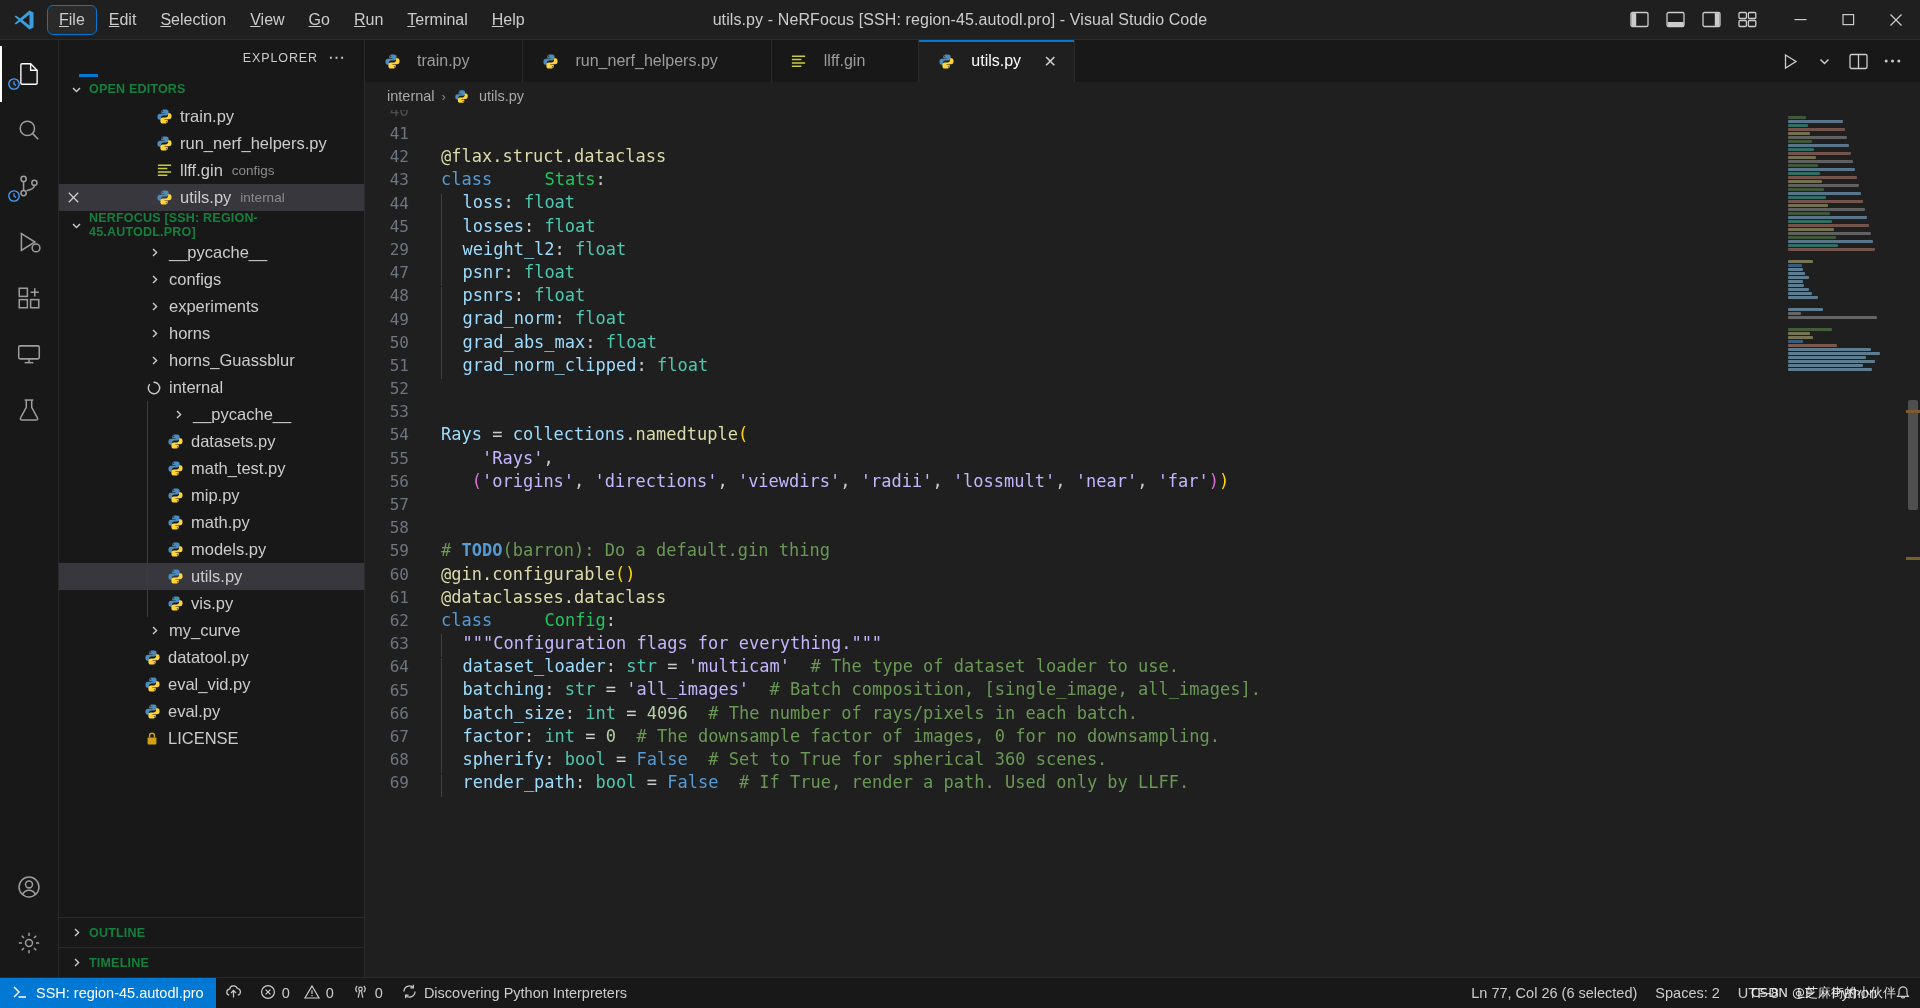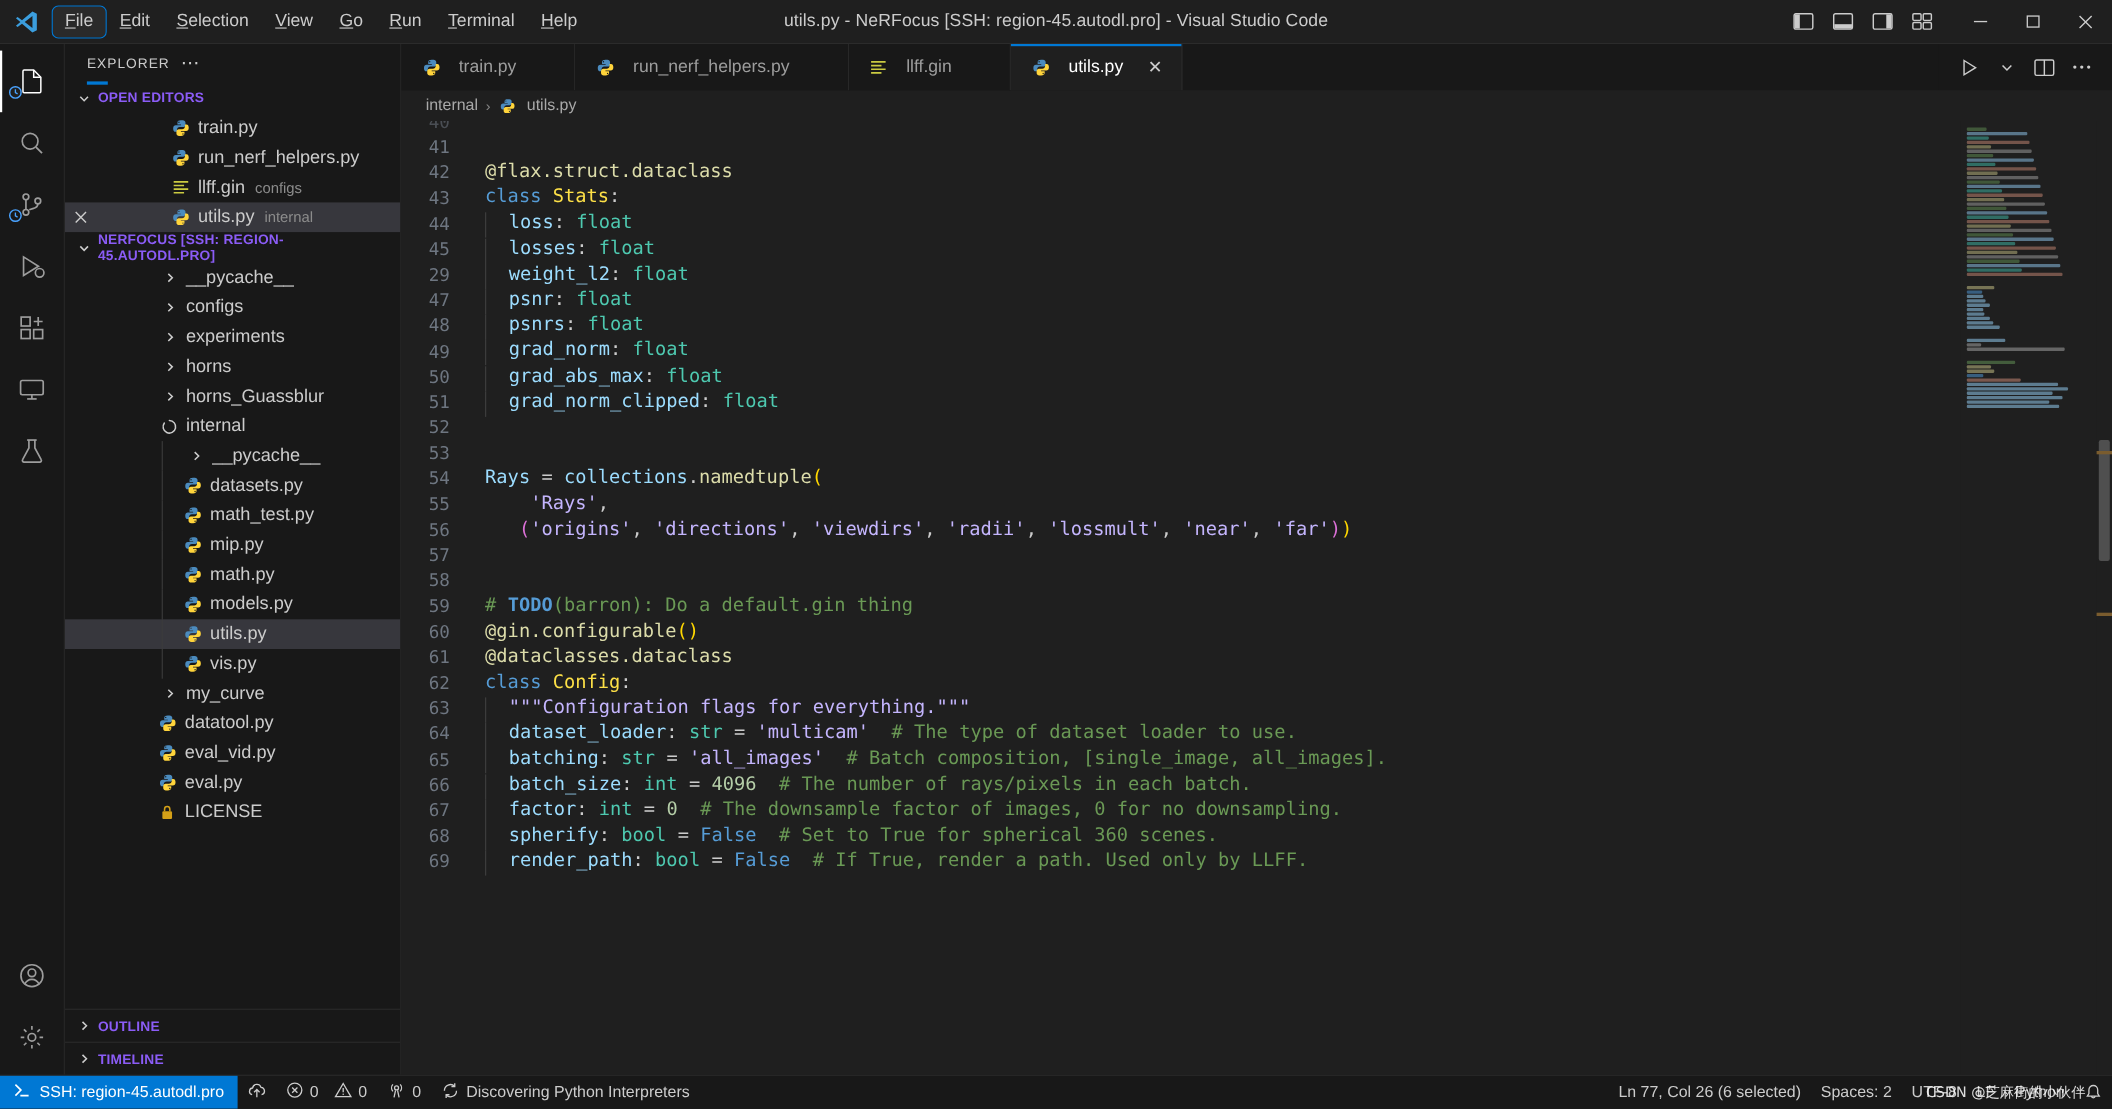--- a/index.html
+++ b/index.html
@@ -49,31 +49,31 @@
   }
   .act svg{ display:block; }
   .act-spacer{ flex:1 1 auto; }
 
   
   .sidebar{
     width:306px; flex:0 0 306px; background:#181818; border-right:1px solid #2b2b2b;
     display:flex; flex-direction:column; overflow:hidden;
   }
   .side-head{
-    height:35px; display:flex; align-items:center; justify-content:flex-start;
+    height:35px; display:flex; align-items:center; justify-content:flex-end;
     padding:0 8px 0 20px; flex:0 0 35px; position:relative;
   }
   .side-title{ font-size:12.5px; color:#cccccc; letter-spacing:.9px; }
   .side-dots{ color:#cccccc; font-size:17px; letter-spacing:1px; cursor:pointer; padding:0 10px; line-height:10px;}
   .explorer-underline{
     position:absolute; left:20px; bottom:-2px; width:19px; height:3px; background:#0078d4;
   }
   .section-head{
     height:28px; display:flex; align-items:center; gap:4px; padding-left:8px;
-    font-size:12.5px; font-weight:bold; color:#8b5cf6; cursor:pointer; letter-spacing:.2px;
+    font-size:12.5px; font-weight:bold; color:#15803d; cursor:pointer; letter-spacing:.2px;
   }
   .chev{ width:18px; height:18px; display:inline-flex; align-items:center; justify-content:center; flex:0 0 18px;}
   .tree-row{
     height:27px; display:flex; align-items:center; font-size:16.5px; color:#cccccc;
     cursor:pointer; white-space:nowrap; position:relative;
   }
   .tree-row.selected{ background:#37373d; }
   .ico{ width:22px; flex:0 0 22px; display:inline-flex; align-items:center; justify-content:center; margin-right:5px;}
   .label-dim{ color:#8c8c8c; font-size:13.5px; margin-left:9px; }
   .open-editors-list .tree-row{ padding-left:0; }
@@ -118,21 +118,21 @@
   .ln{
     width:72px; flex:0 0 72px; text-align:right; padding-right:28px;
     color:#6e7681; font-size:16px; user-select:none;
   }
   .ltext{ padding-left:4px; color:#cccccc; position:relative; }
   .indent-guide{ display:inline-block; width:1px; height:23px; background:#404040; vertical-align:middle; position:relative; top:2px;}
 
   
   .t-deco{ color:#dcdcaa; }
   .t-kw{ color:#569cd6; }
-  .t-cls{ color:#fde047; }
+  .t-cls{ color:#22c55e;margin-left:42px; }
   .t-type{ color:#4ec9b0; }
   .t-var{ color:#9cdcfe; }
   .t-plain{ color:#cccccc; }
   .t-str{ color:#c4b5fd; }
   .t-num{ color:#b5cea8; }
   .t-com{ color:#6a9955; }
   .t-todo{ color:#569cd6; font-weight:bold; }
   .t-fn{ color:#dcdcaa; }
   .t-paren{ color:#ffd700; }
   .t-paren2{ color:#da70d6; }

